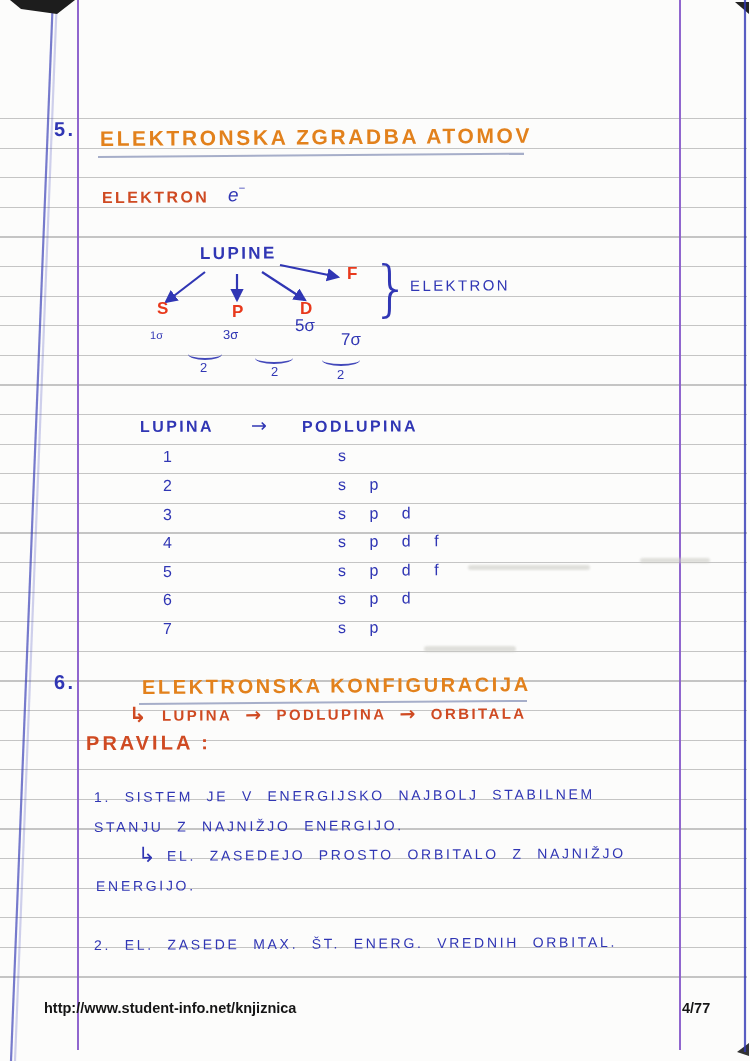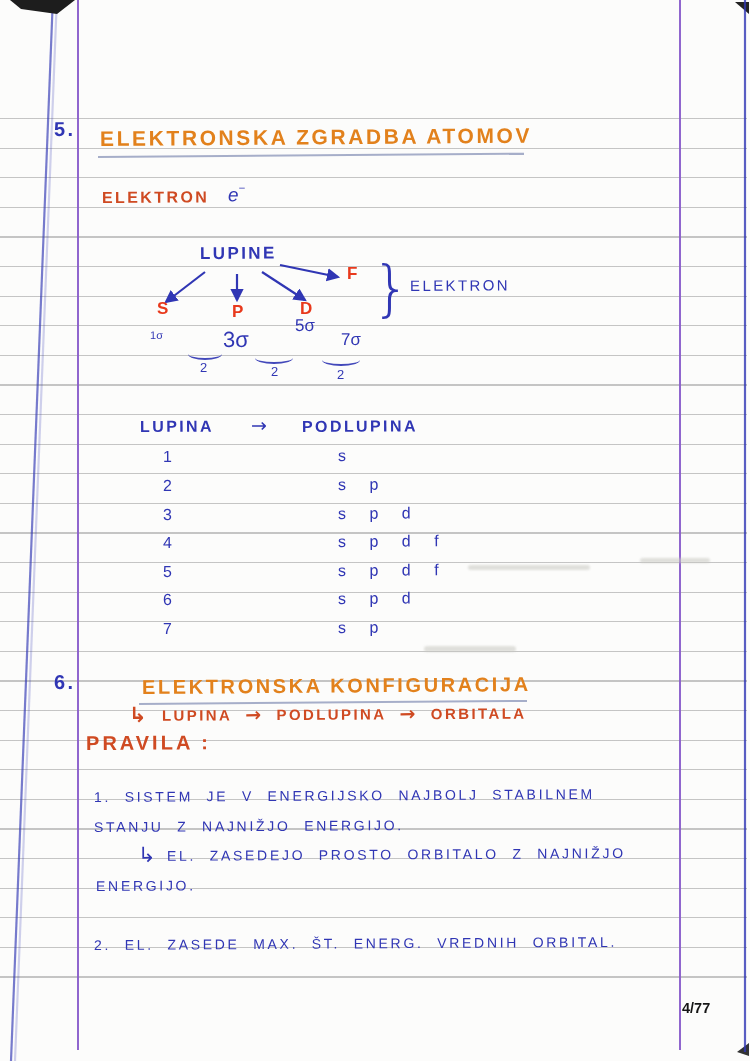--- a/index.html
+++ b/index.html
@@ -81,21 +81,21 @@
 
     <div class="abs hw-red" style="left:157px;top:299px;font-size:17px;">S</div>
     <div class="abs hw-red" style="left:232px;top:302px;font-size:17px;">P</div>
     <div class="abs hw-red" style="left:300px;top:299px;font-size:17px;">D</div>
     <div class="abs hw-red" style="left:347px;top:264px;font-size:17px;">F</div>
 
     <div class="abs brace" style="left:372px;top:258px;">}</div>
     <div class="abs hw" style="left:410px;top:277px;font-size:15px;">ELEKTRON</div>
 
     <div class="abs hw" style="left:150px;top:329px;font-size:11px;letter-spacing:0;">1σ</div>
-    <div class="abs hw" style="left:223px;top:327px;font-size:22px;letter-spacing:0;">3σ</div>
+    <div class="abs hw" style="left:223px;top:327px;font-size:13px;letter-spacing:0;">3σ</div>
     <div class="abs hw" style="left:295px;top:316px;font-size:17px;letter-spacing:0;">5σ</div>
     <div class="abs hw" style="left:341px;top:330px;font-size:17px;letter-spacing:0;">7σ</div>
 
     <div class="arc" style="left:188px;top:348px;width:34px;"></div>
     <div class="arc" style="left:255px;top:352px;width:38px;"></div>
     <div class="arc" style="left:322px;top:354px;width:38px;"></div>
     <div class="abs hw gap-num" style="left:200px;top:360px;">2</div>
     <div class="abs hw gap-num" style="left:271px;top:364px;">2</div>
     <div class="abs hw gap-num" style="left:337px;top:367px;">2</div>
   </div>
@@ -157,15 +157,16 @@
   <div class="abs hw rule-text" style="left:94px;top:789px;">1. SISTEM JE V ENERGIJSKO NAJBOLJ STABILNEM</div>
   <div class="abs hw rule-text" style="left:94px;top:819px;">STANJU Z NAJNIŽJO ENERGIJO.</div>
   <div class="abs hw flow" style="left:138px;top:845px;font-size:14px;gap:9px;">
     <span class="elbow">↳</span>
     <span class="rule-text">EL. ZASEDEJO PROSTO ORBITALO Z NAJNIŽJO</span>
   </div>
   <div class="abs hw rule-text" style="left:96px;top:878px;">ENERGIJO.</div>
 
   <div class="abs hw rule-text" style="left:94px;top:937px;">2. EL. ZASEDE MAX. ŠT. ENERG. VREDNIH ORBITAL.</div>
 
+  <div class="abs footer-text" style="left:44px;top:1000px;">http://www.student-info.net/knjiznica</div>
   <div class="abs footer-text" style="left:682px;top:1000px;">4/77</div>
 
 </div>
 
 </body></html>

